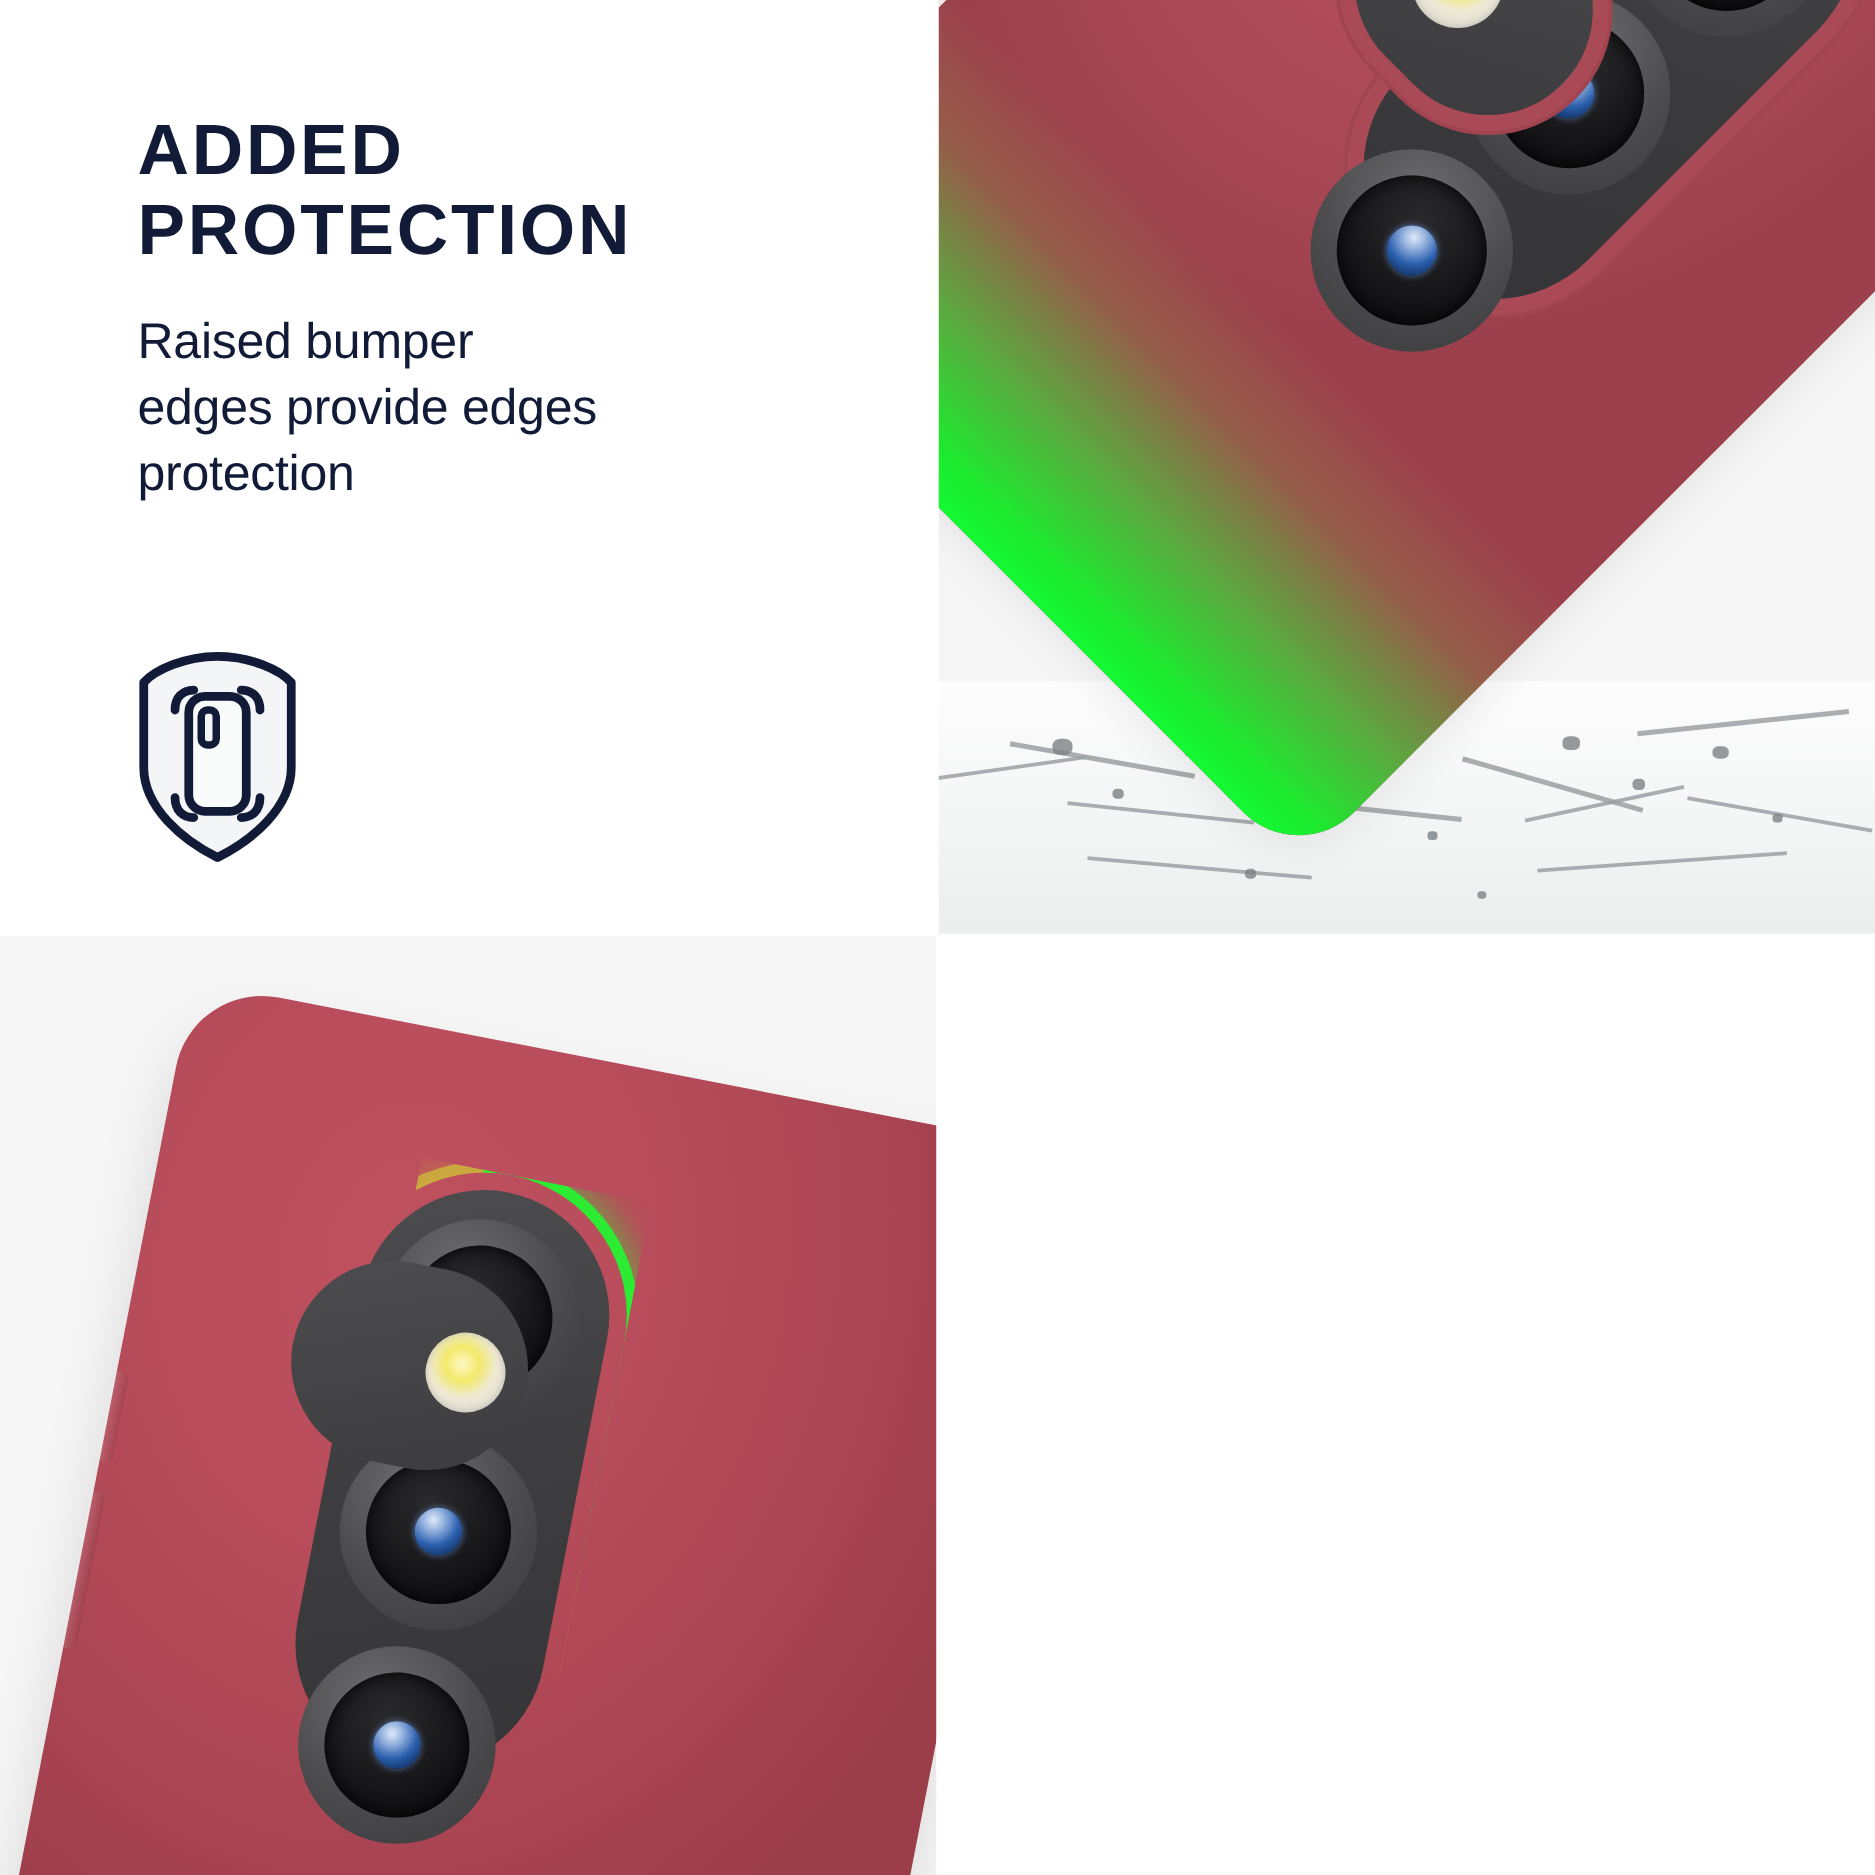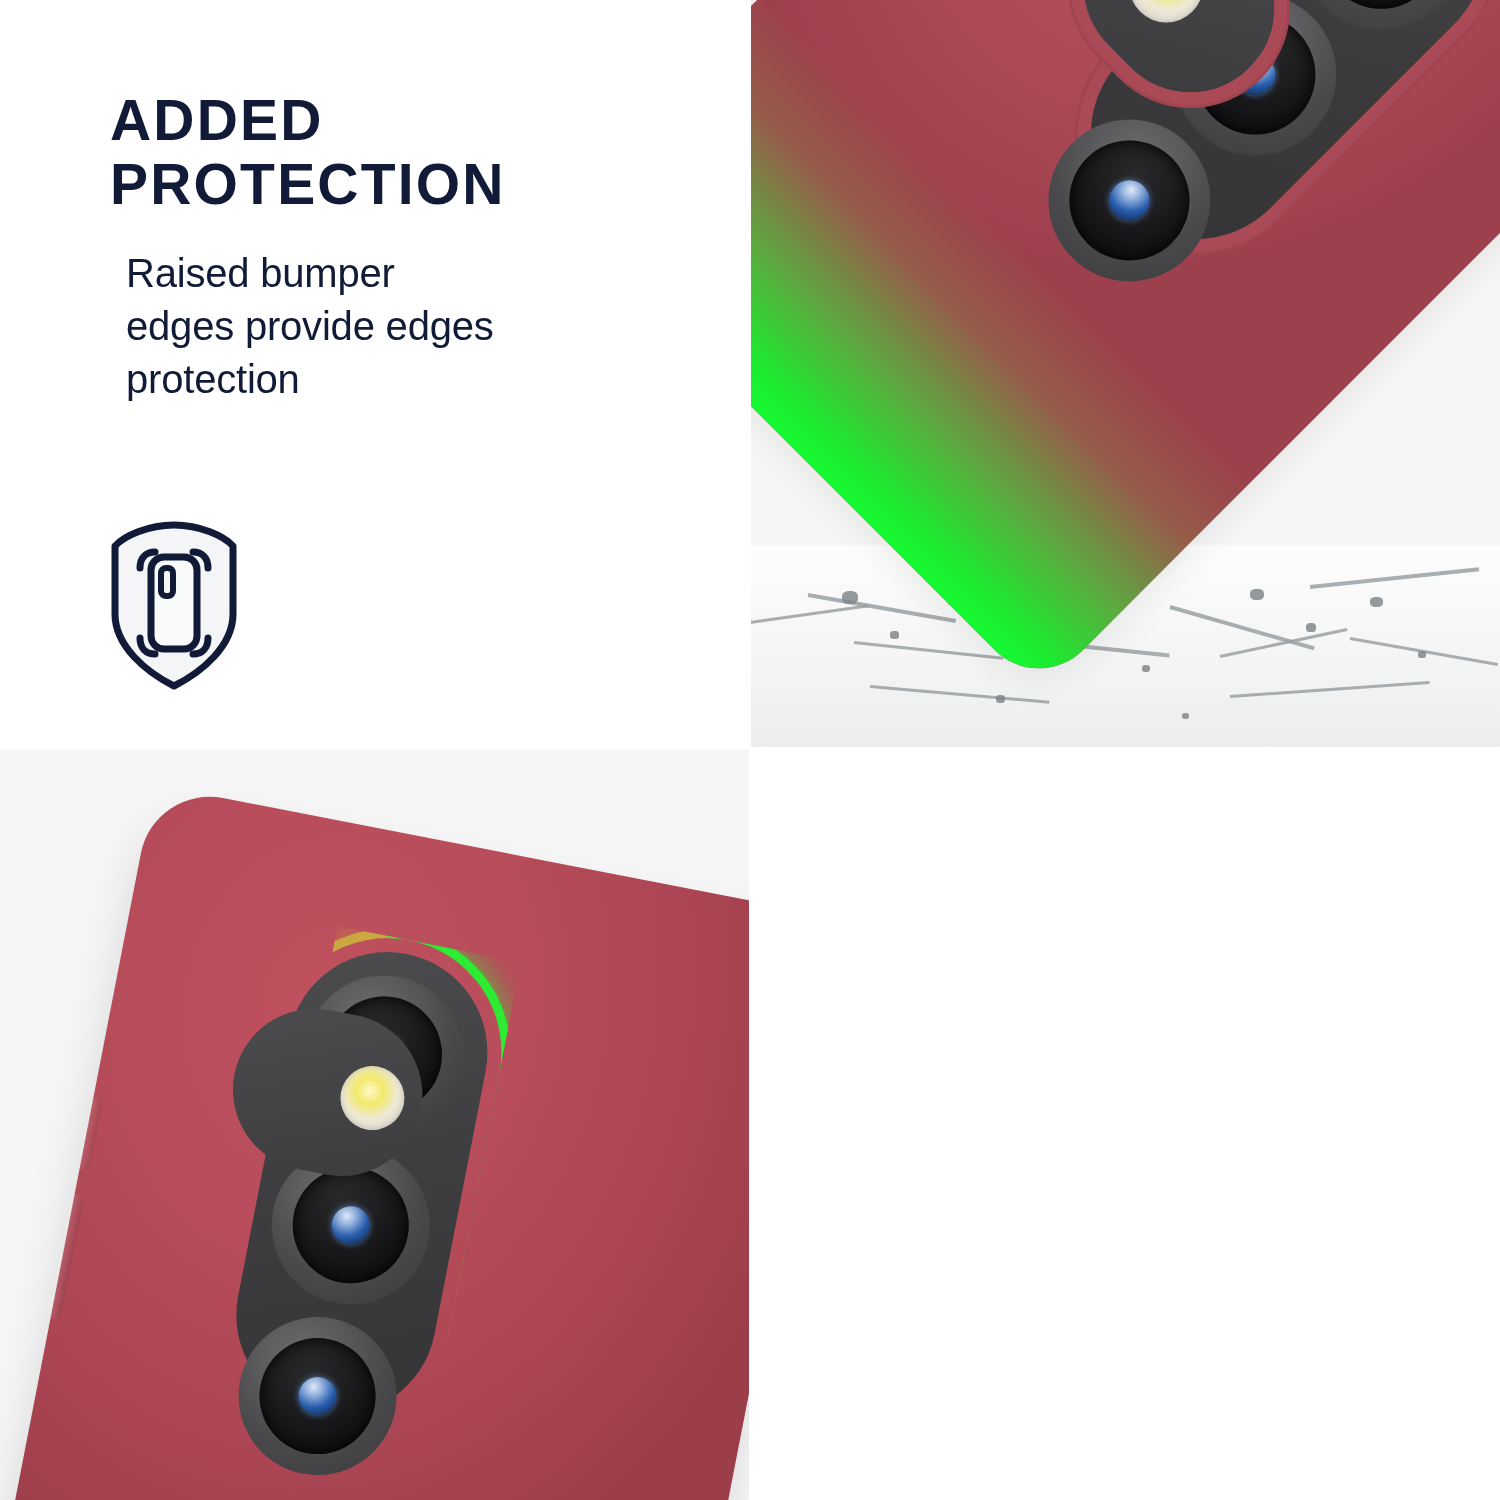--- a/index.html
+++ b/index.html
@@ -29,21 +29,21 @@
     letter-spacing:2.2px;
     margin:0 0 30px 0;
     text-transform:uppercase;
   }
   .headline .hl-line{display:block;}
   .subtext{
     color:#111b38;
     font-size:40px;
     font-weight:400;
     line-height:1.33;
-    margin:16px;
+    margin:0;
     letter-spacing:-0.2px;
   }
   .subtext .sb-line{display:block;}
 
   
   .icon-wrap{position:absolute;}
   #tl-icon{left:108px;top:520px;width:132px;height:172px;}
 
   
   #tr-stage{position:absolute;inset:0;}

